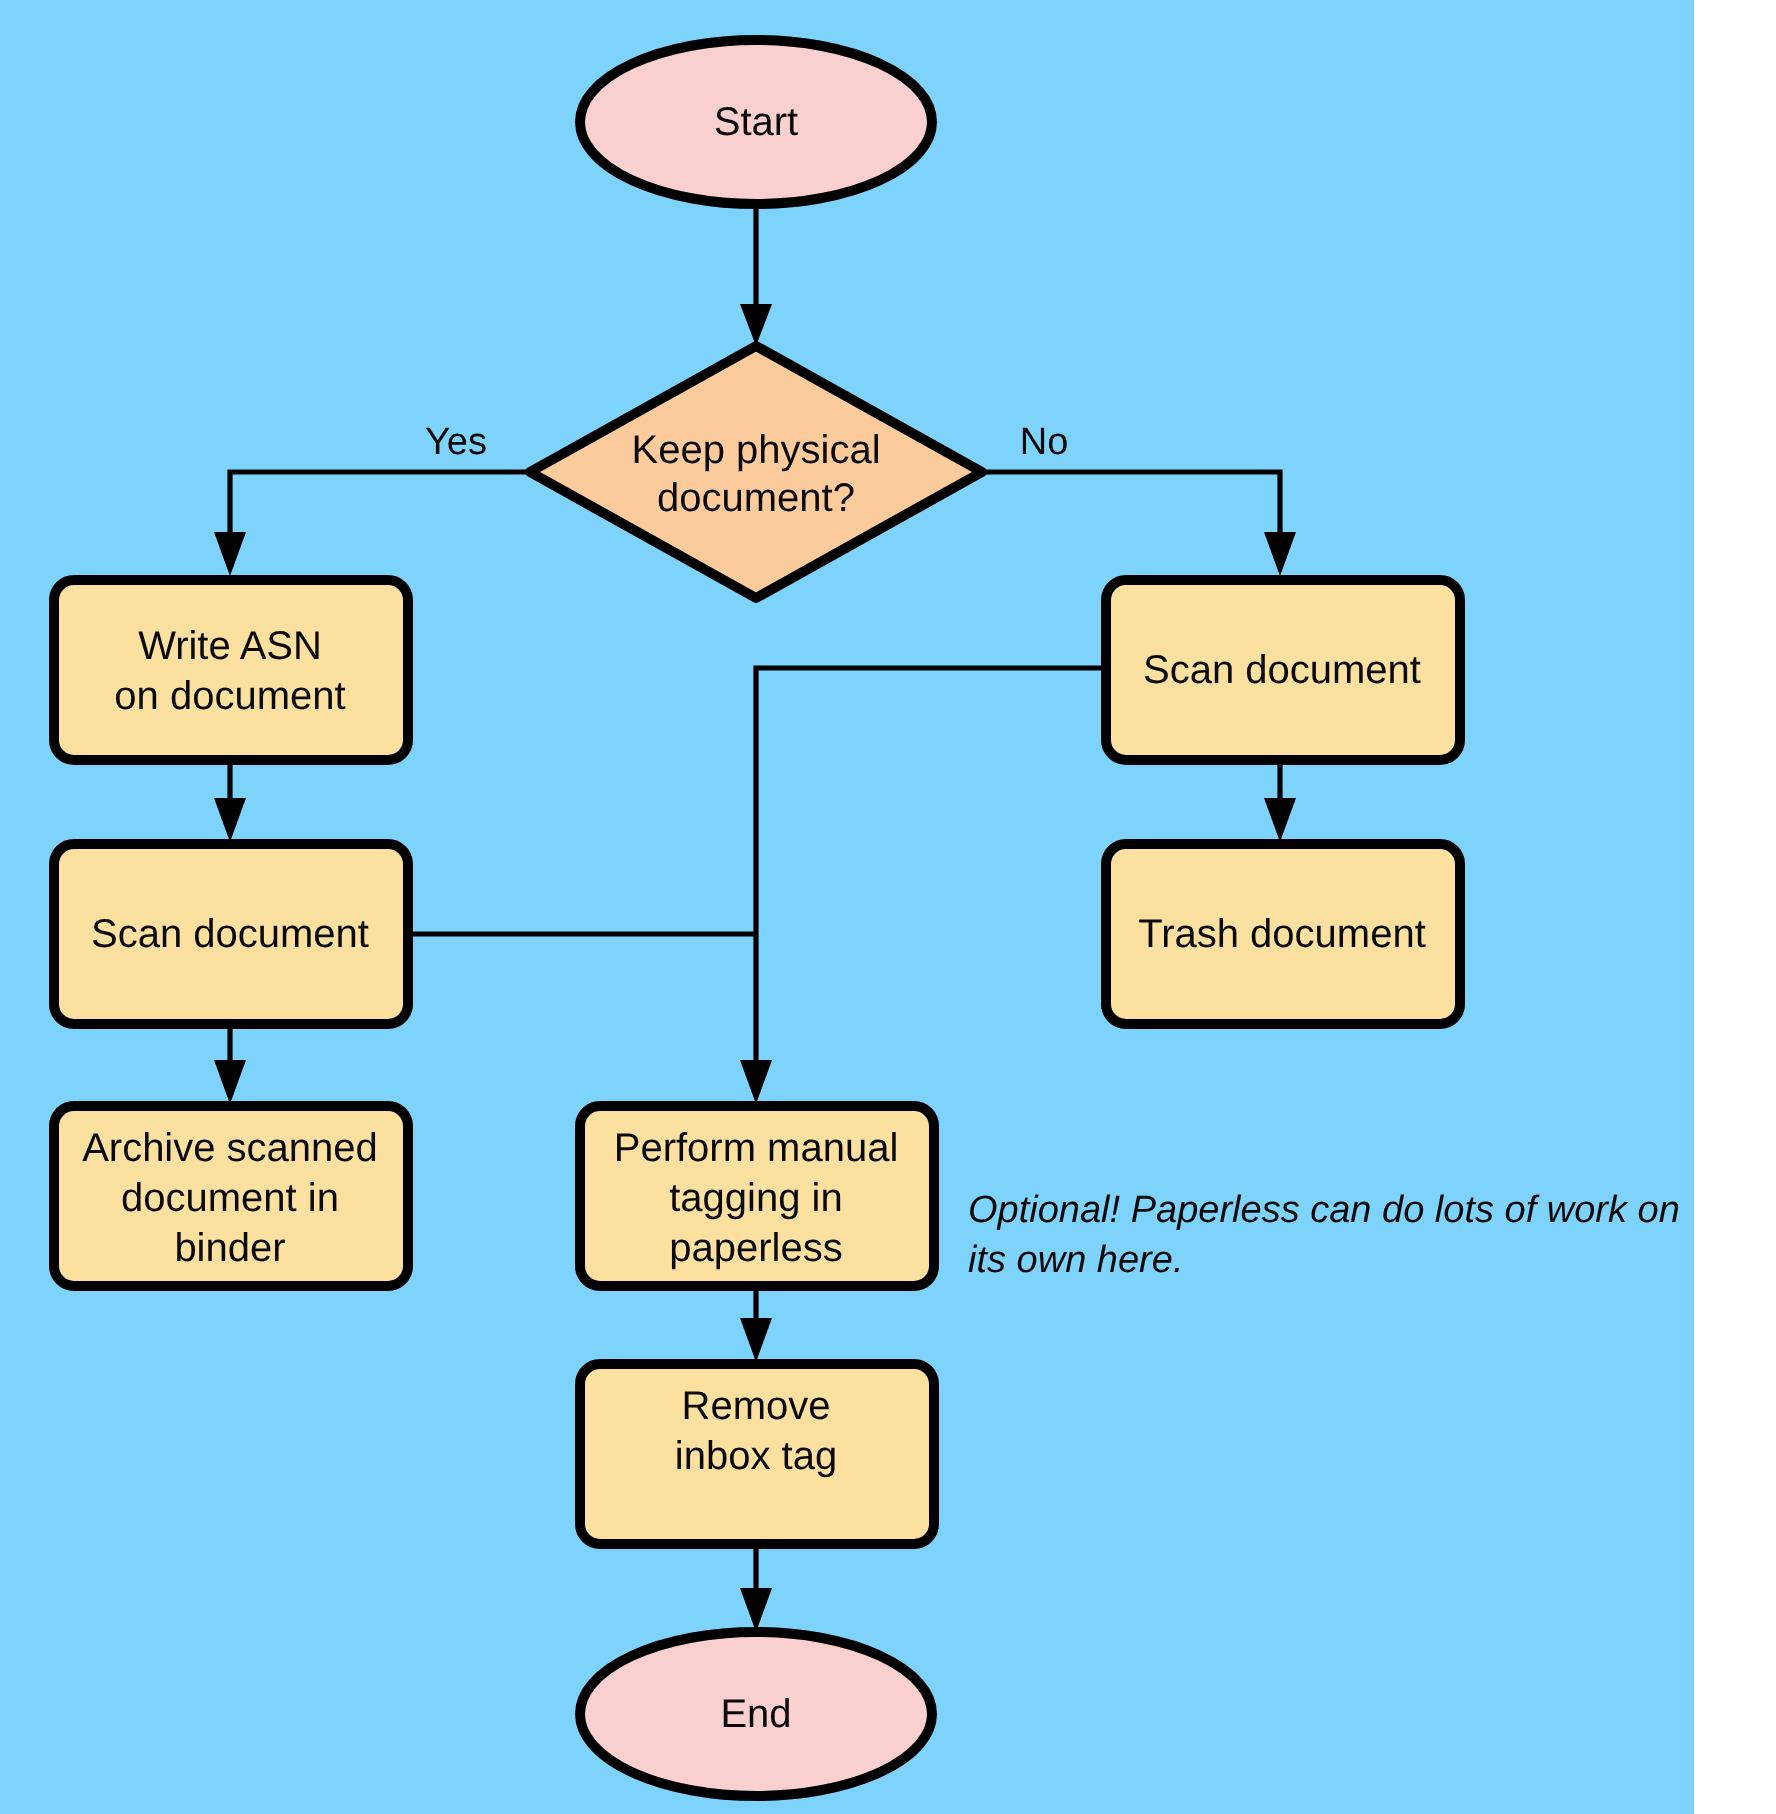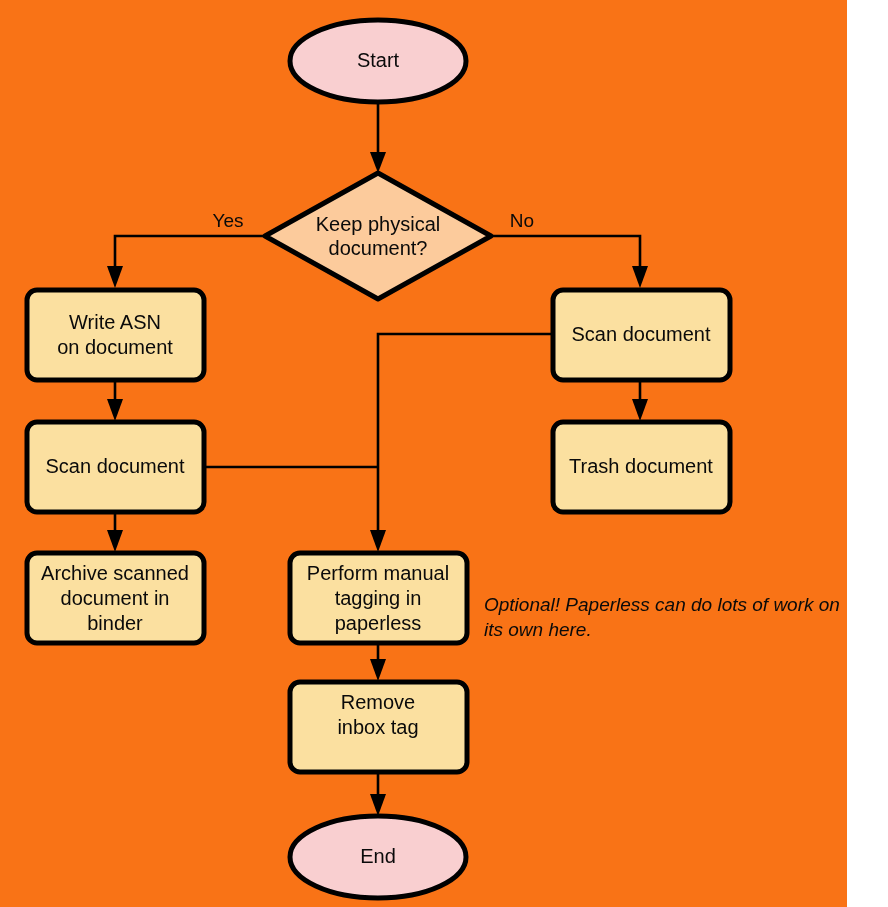--- a/index.html
+++ b/index.html
@@ -10,21 +10,21 @@
   body {
     width: 888px;
     height: 907px;
     font-family: "Liberation Sans", sans-serif;
     overflow: hidden;
   }
   #flowchart-root {
     position: relative;
     width: 847px;
     height: 907px;
-    background: #f97316;
+    background: #7dd3fc;
   }
   #flow-svg {
     position: absolute;
     top: 0;
     left: 0;
     width: 888px;
     height: 907px;
   }
   .node-label {
     font-family: "Liberation Sans", sans-serif;

